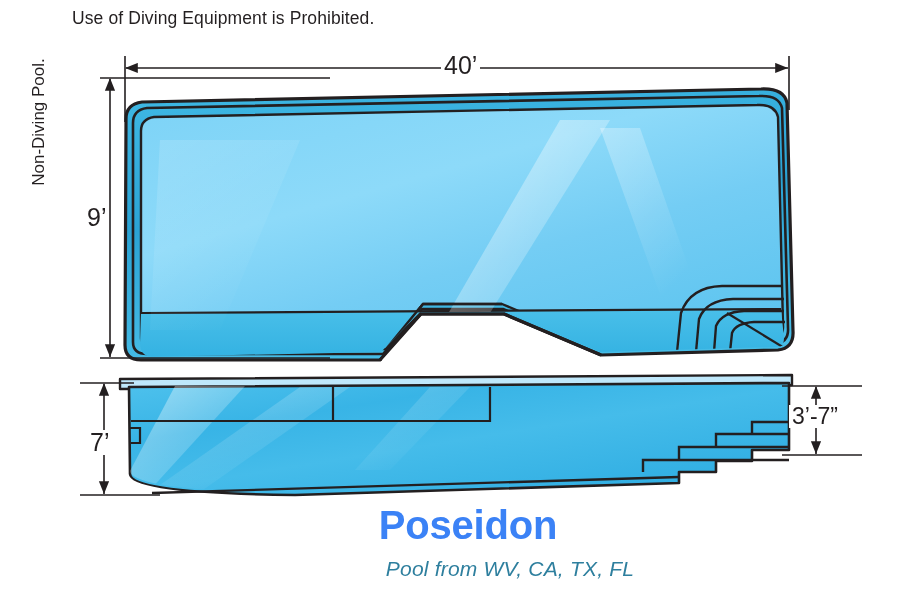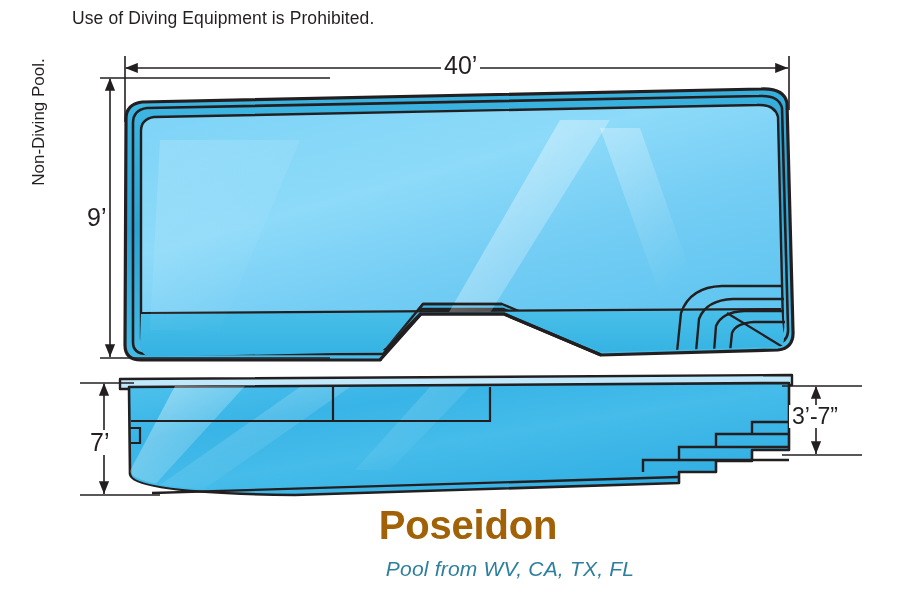--- a/index.html
+++ b/index.html
@@ -60,21 +60,21 @@
   .dim-depth-shallow { left: 789px; top: 405px; font-size: 23px; }
 
   .brand-title {
     position: absolute;
     left: 0;
     top: 503px;
     width: 816px;
     text-align: center;
     font-size: 40px;
     font-weight: bold;
-    color: #a16207;
+    color: #3b82f6;
     letter-spacing: -0.2px;
   }
   .brand-title-shift { display: inline-block; margin-left: 120px; }
   .brand-sub {
     position: absolute;
     left: 0;
     top: 557px;
     width: 900px;
     text-align: center;
     font-size: 21px;

